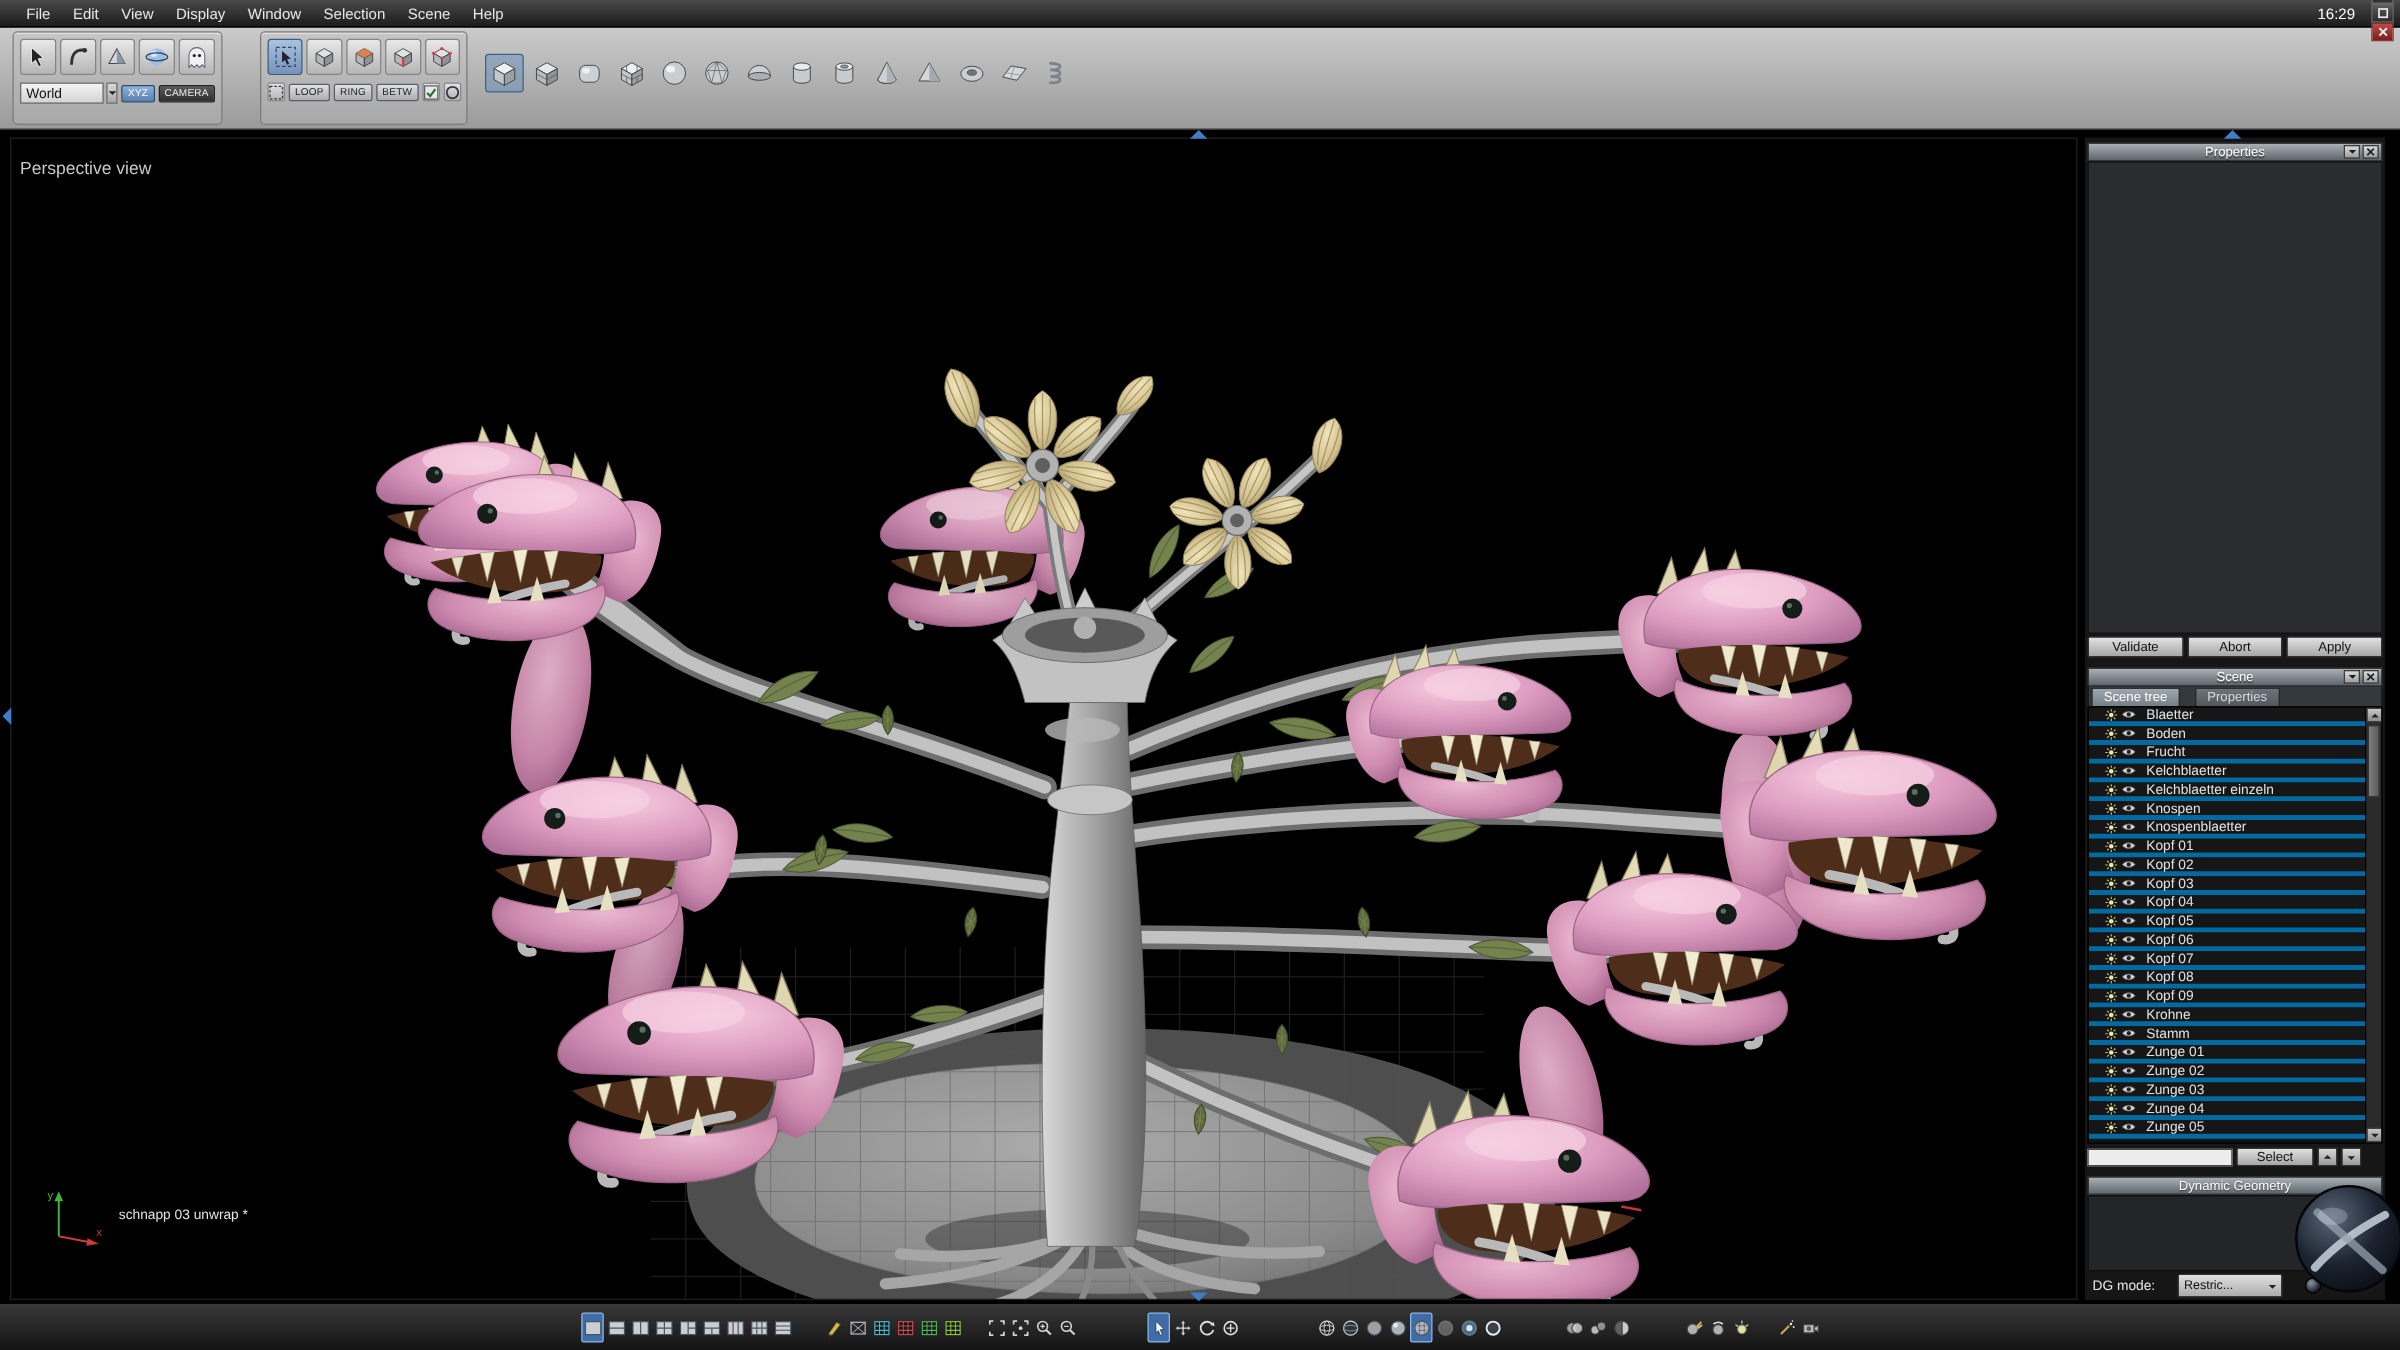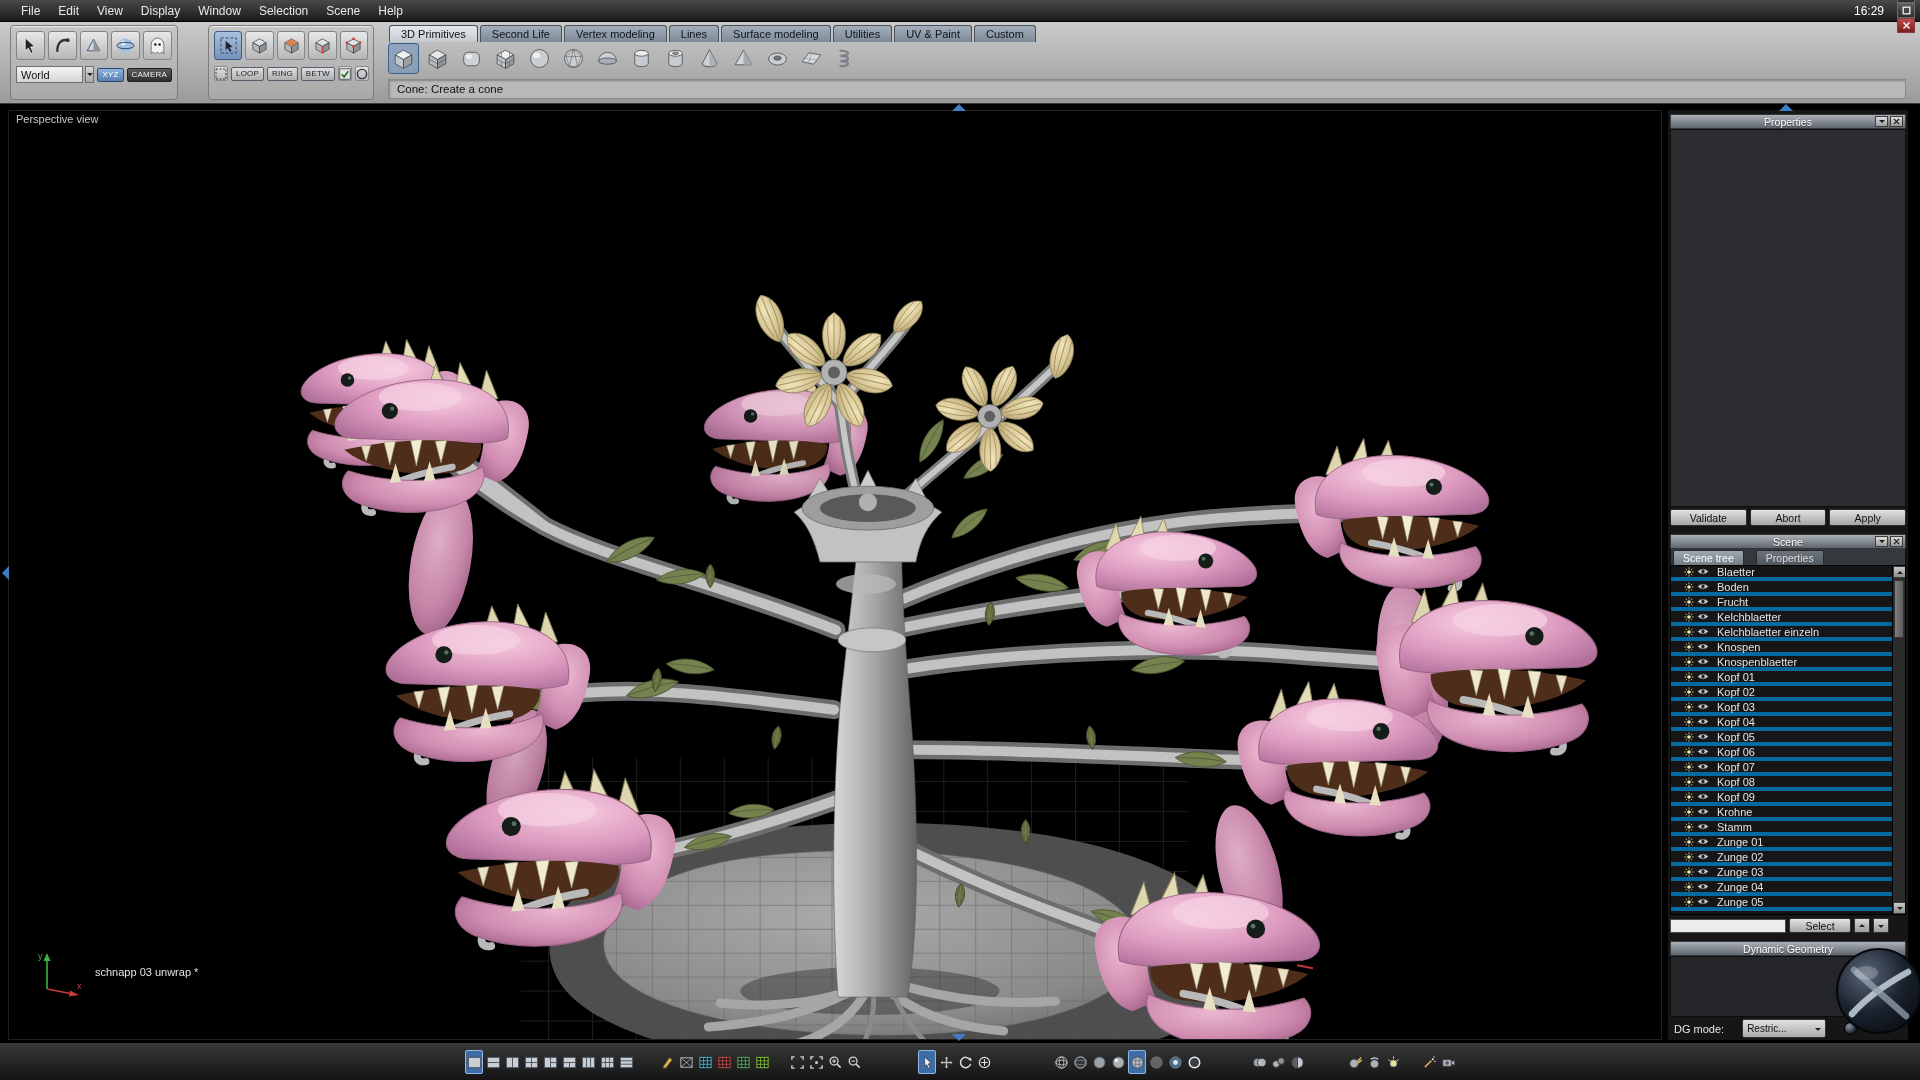--- a/index.html
+++ b/index.html
@@ -40,21 +40,21 @@
   .tab.active{background:linear-gradient(#e6e9ec,#c4cad0)}
   #prims{position:absolute;left:388px;top:21px;display:flex;gap:3px;align-items:center}
   .prim{width:31px;height:31px;display:flex;align-items:center;justify-content:center;border:1px solid transparent;border-radius:3px}
   .prim svg{width:25px;height:25px}
   .prim.active{background:rgba(110,145,190,.55);border-color:#3f608c}
   #statusline{position:absolute;left:388px;top:57px;right:14px;height:20px;background:#b9b9b9;border:1px solid #8a8a8a;box-shadow:inset 1px 1px 2px rgba(0,0,0,.3);display:flex;align-items:center;padding:0 8px;font-size:11.5px;color:#101010}
 
   
   #viewport{position:absolute;left:8px;top:110px;width:1654px;height:930px;background:#000;border:1px solid #202020}
   #scene{position:absolute;left:0;top:0;width:100%;height:100%}
-  #vplabel{position:absolute;left:7px;top:2px;font-size:11px;color:#c9c9c9;z-index:3}
+  #vplabel{position:absolute;left:7px;top:15px;font-size:14px;color:#c9c9c9;z-index:3}
   #axis-widget{position:absolute;left:24px;bottom:42px;display:flex;align-items:center;gap:6px;z-index:3}
   #model-label{font-size:11px;color:#e2e2e2}
 
   
   .handle{position:absolute;width:0;height:0;z-index:8}
   #handle-top{left:952px;top:104px;border-left:7px solid transparent;border-right:7px solid transparent;border-bottom:7px solid #3f7dc4}
   #handle-bottom{left:952px;top:1034px;border-left:7px solid transparent;border-right:7px solid transparent;border-top:7px solid #3f7dc4}
   #handle-left{left:2px;top:566px;border-top:7px solid transparent;border-bottom:7px solid transparent;border-right:7px solid #3f7dc4}
   #handle-right-top{left:1779px;top:104px;border-left:7px solid transparent;border-right:7px solid transparent;border-bottom:7px solid #3f7dc4}
 
@@ -248,30 +248,20 @@
             <path d="M3,7 l2.6,2.6 L10,3.6" fill="none" stroke="#2a6a2a" stroke-width="1.8"></path>
           </svg>
         </span>
         <span class="minibtn">
           <svg width="12" height="12" viewBox="0 0 12 12">
             <circle cx="6" cy="6" r="4.6" fill="none" stroke="#334" stroke-width="1.4"></circle>
           </svg>
         </span>
       </div>
   </div>
-  <div id="tabs">
-      <span class="tab active">3D Primitives</span>
-      <span class="tab">Second Life</span>
-      <span class="tab">Vertex modeling</span>
-      <span class="tab">Lines</span>
-      <span class="tab">Surface modeling</span>
-      <span class="tab">Utilities</span>
-      <span class="tab">UV &amp; Paint</span>
-      <span class="tab">Custom</span>
-    </div>
   <div id="prims">
       <span class="prim active">
         <svg width="24" height="24" viewBox="0 0 24 24">
           <polygon points="4,8.5 12,4 20,8.5 12,13" fill="#eef1f3" stroke="#3e3e3e" stroke-width="0.7"></polygon>
           <polygon points="4,8.5 12,13 12,21.5 4,17" fill="#c2c7cb" stroke="#3e3e3e" stroke-width="0.7"></polygon>
           <polygon points="20,8.5 12,13 12,21.5 20,17" fill="#9aa0a5" stroke="#3e3e3e" stroke-width="0.7"></polygon>
         </svg>
       </span>
       <span class="prim">
         <svg width="24" height="24" viewBox="0 0 24 24">
@@ -351,23 +341,20 @@
           <polygon points="3,15 9.5,6.5 21,8.5 14,17.5" fill="#d4d8dc" stroke="#3e3e3e" stroke-width="0.7"></polygon>
           <path d="M6,11.8 L17.5,13.6 M12,7 L9,16.5" stroke="#8b9095" stroke-width="0.6" fill="none"></path>
         </svg>
       </span>
       <span class="prim">
         <svg width="24" height="24" viewBox="0 0 24 24">
           <path d="M7,4.5 c10,0 10,5 0,5 c10,0 10,5 0,5 c10,0 10,5 0,5" fill="none" stroke="#7c828a" stroke-width="2" stroke-linecap="round"></path>
         </svg>
       </span>
     </div>
-  <div id="statusline">
-    <span>Cone: Create a cone</span>
-  </div>
 </div>
 
 <div id="viewport">
   <svg id="scene" viewBox="0 0 1654 930">
     <defs>
       <radialGradient id="pk1" cx="38%" cy="30%" r="78%">
           <stop offset="0" stop-color="#f7cde0"></stop>
           <stop offset="0.55" stop-color="#dd9cc0"></stop>
           <stop offset="1" stop-color="#b0709a"></stop>
         </radialGradient>

